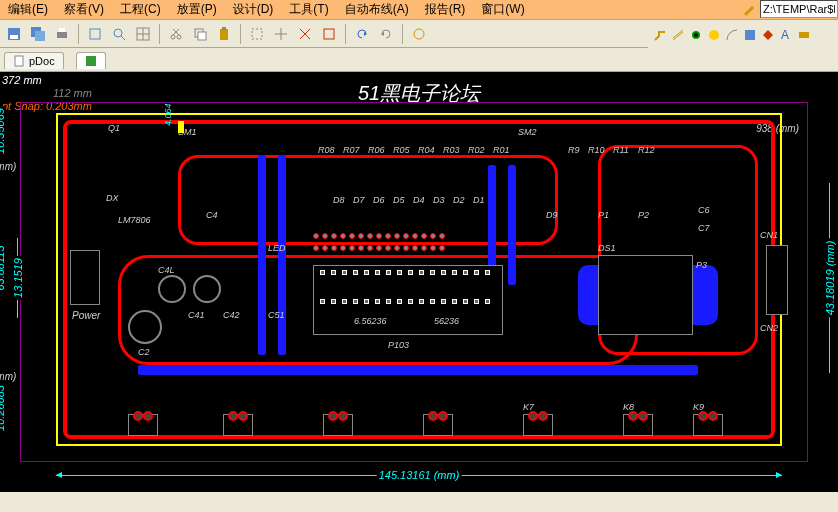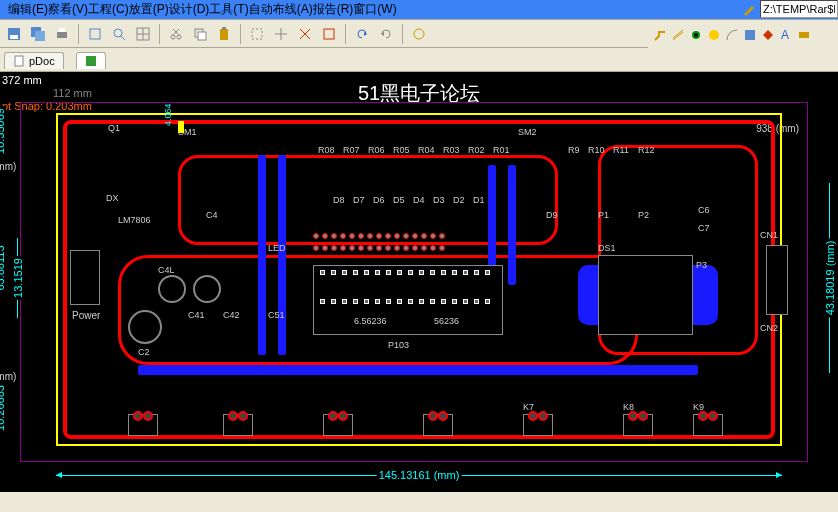--- a/index.html
+++ b/index.html
@@ -1,28 +1,28 @@
 <!DOCTYPE html>
 <html><head>
 <meta charset="utf-8">
 <style>
 * { margin: 0; padding: 0; box-sizing: border-box; }
 body { font-family: "Microsoft YaHei", SimSun, sans-serif; font-size: 12px; background: #ece9d8; width: 838px; height: 512px; overflow: hidden; }
-.menubar { display: flex; gap: 0; padding: 2px 8px; background: #3b82f6; border-bottom: 1px solid #aca899; height: 20px; align-items: center; text-align: right; }
+.menubar { display: flex; gap: 16px; padding: 2px 8px; background: #fdba74; border-bottom: 1px solid #aca899; height: 20px; align-items: center; text-align: right; }
 .menubar span { cursor: default; }
 .toolbar { display: flex; gap: 4px; padding: 2px 4px; background: #ece9d8; border-bottom: 1px solid #aca899; height: 28px; align-items: center; }
 .toolbar .tbtn { width: 20px; height: 20px; display: flex; align-items: center; justify-content: center; }
 .toolbar .sep { width: 1px; height: 20px; background: #aca899; margin: 0 2px; }
 .right-toolbar { position: absolute; top: 0; right: 0; display: flex; gap: 6px; padding: 2px 6px; height: 20px; align-items: center; }
 .right-toolbar2 { position: absolute; top: 22px; right: 0; display: flex; gap: 2px; padding: 2px 4px; height: 28px; align-items: center; background: #ece9d8; }
 .path-input { position: absolute; top: 0; right: 2px; height: 18px; width: 80px; font-size: 11px; background: #fff; border: 1px inset #999; padding: 0 2px; }
 .tabbar { display: flex; gap: 12px; padding: 2px 4px; background: #ece9d8; border-bottom: 1px solid #aca899; height: 24px; align-items: flex-end; }
 .tab { padding: 2px 8px; background: #f5f5f0; border: 1px solid #aca899; border-bottom: none; border-radius: 3px 3px 0 0; font-size: 11px; display: flex; align-items: center; gap: 4px; }
 .tab .ticon { width: 12px; height: 12px; }
-.workspace { position: relative; background: #000; height: 420px; overflow: hidden; }
+.workspace { position: relative; background: #000; height: 420px; overflow: hidden; font-style: italic; }
 .status-overlay { position: absolute; top: 2px; left: 2px; font-size: 11px; line-height: 13px; }
 .status-overlay .s1 { color: #fff; }
 .status-overlay .s2 { color: #888; text-align: right; }
 .status-overlay .s3 { color: #ff6600; }
 .watermark { position: absolute; top: 8px; left: 50%; transform: translateX(-50%); color: #fff; font-size: 20px; font-weight: normal; }
 .pcb-outer { position: absolute; top: 30px; left: 20px; right: 30px; bottom: 30px; border: 1px solid #880088; }
 .pcb-board { position: absolute; top: 10px; left: 35px; right: 25px; bottom: 15px; border: 2px solid #ffff00; }
 .dim-h-bot { position: absolute; bottom: -22px; left: 35px; right: 25px; height: 14px; }
 .dim-line { position: absolute; height: 1px; background: #00ffff; top: 6px; width: 100%; }
 .dim-label { position: absolute; left: 50%; transform: translateX(-50%); color: #00ffff; font-size: 11px; background: #000; padding: 0 2px; top: 0; }

